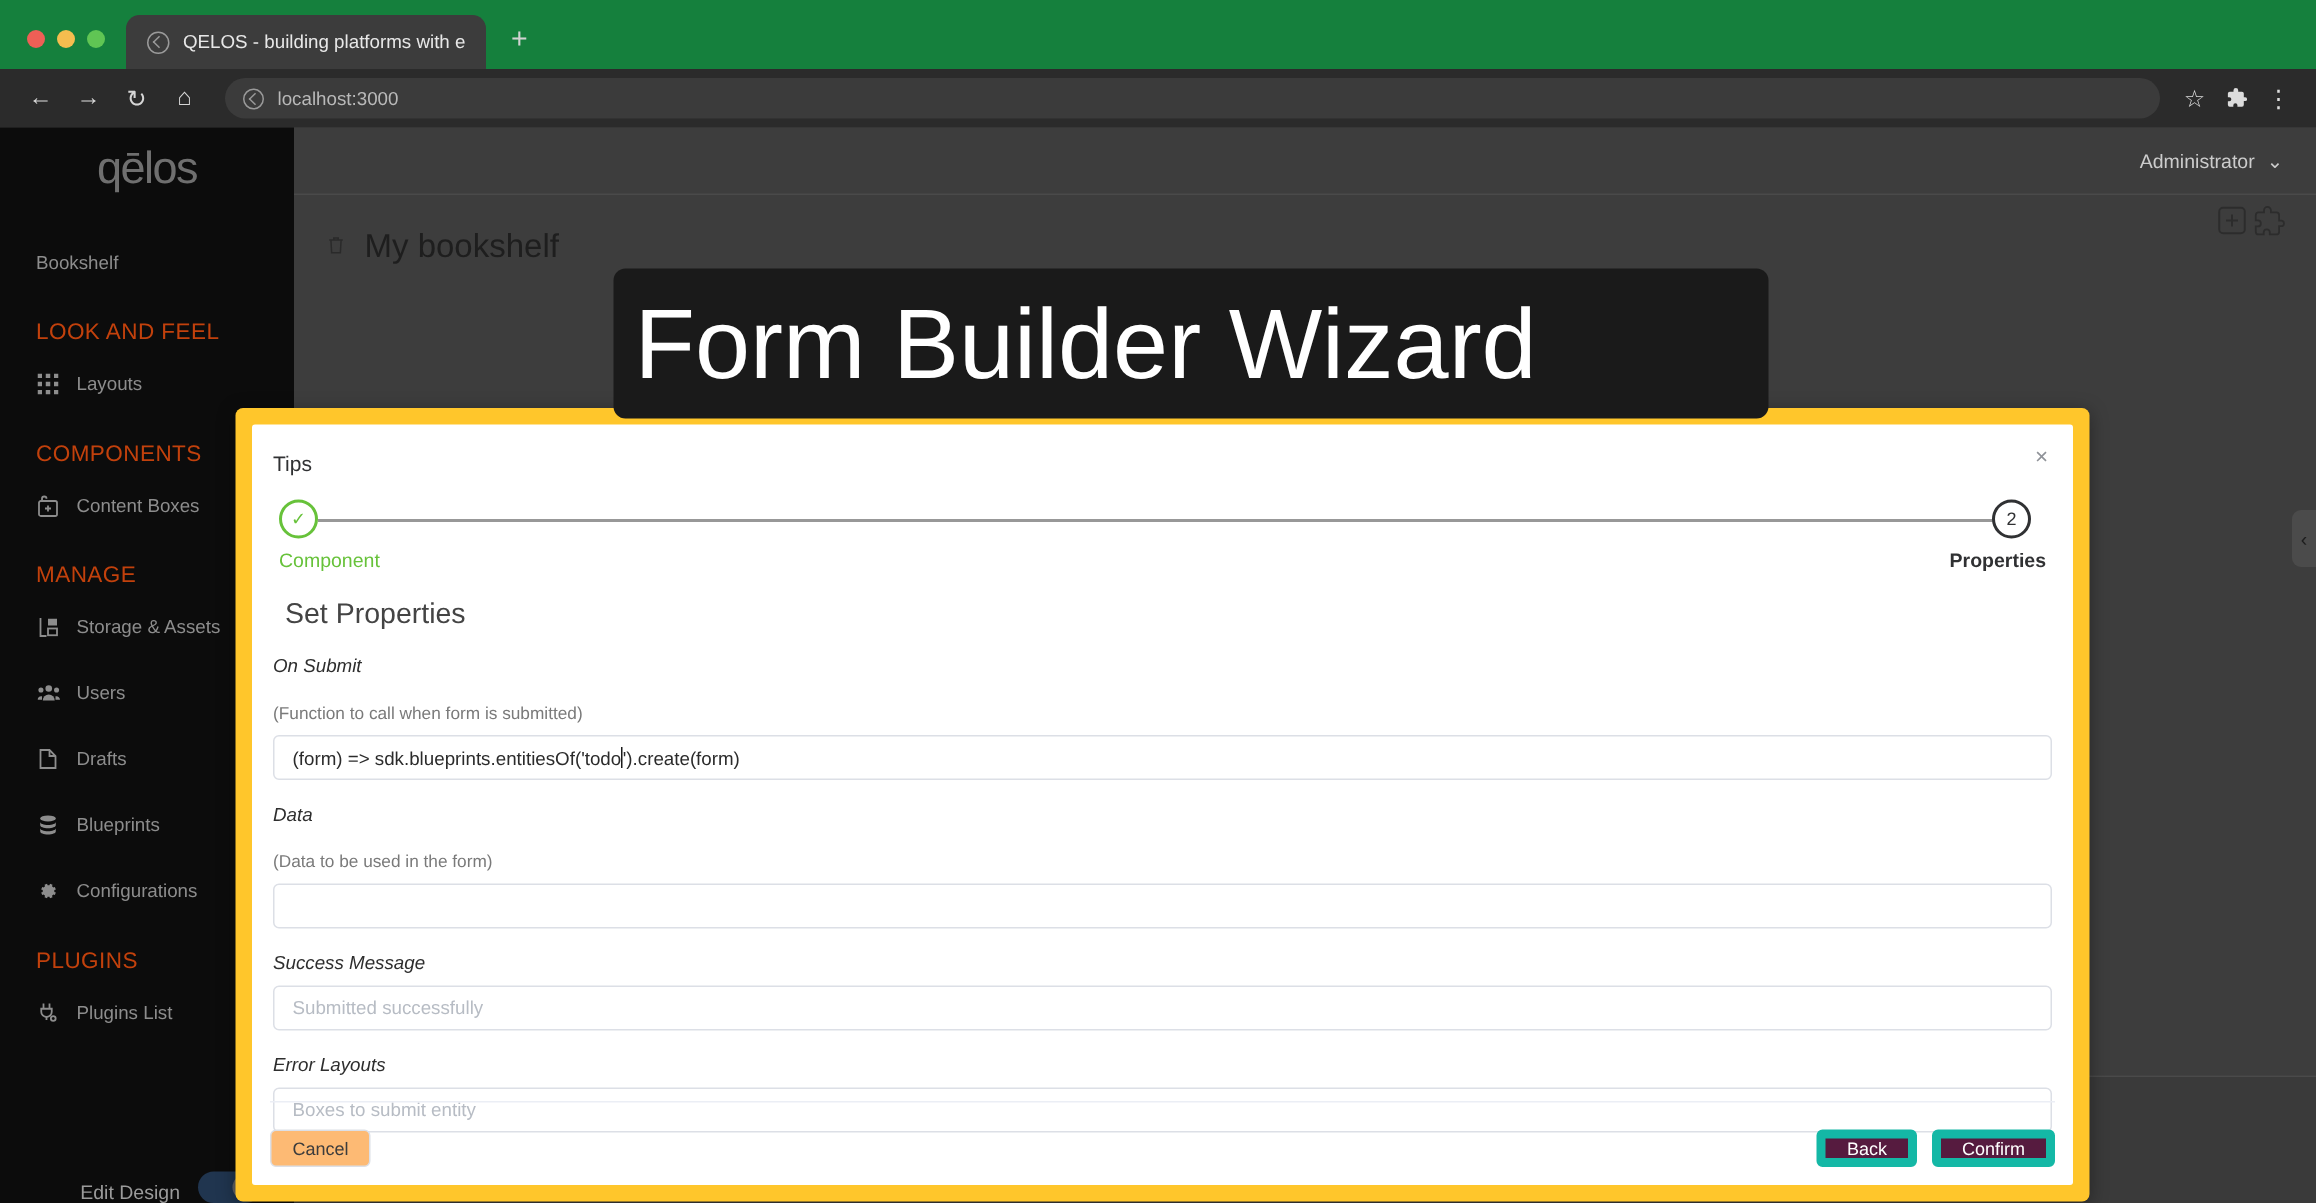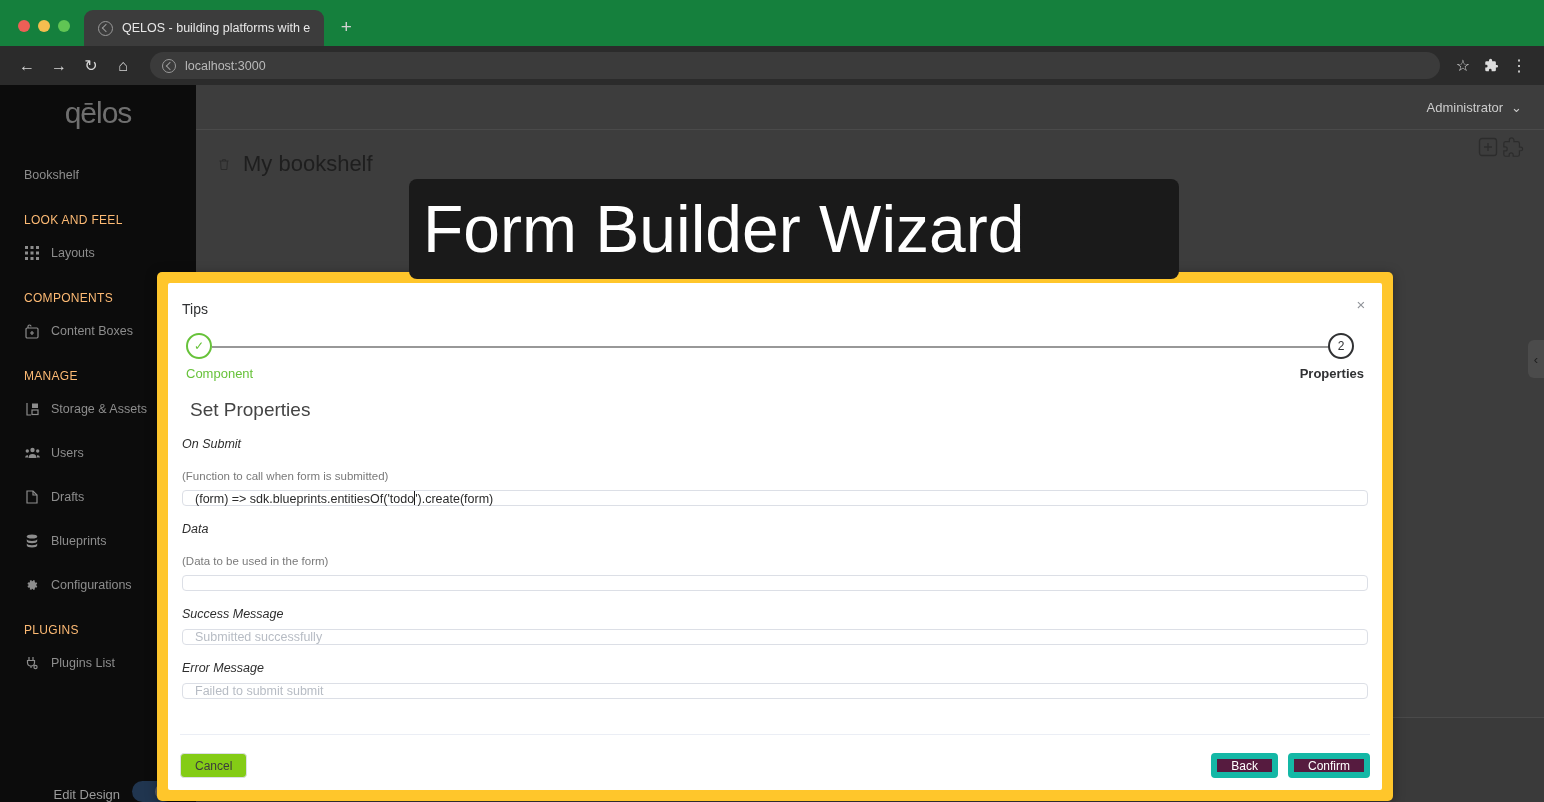--- a/index.html
+++ b/index.html
@@ -91,21 +91,21 @@
     color: #6f6f6f; font-size: 30px; letter-spacing: -1px; font-weight: 400;
   }
   .nav-top { padding: 12px 0 0 0; }
   .nav-link {
     display: flex; align-items: center; gap: 11px;
     height: 44px; padding-left: 24px; font-size: 12.5px; color: #8d8d8d;
   }
   .nav-link .ic { width: 16px; height: 16px; flex: 0 0 auto; color: #8d8d8d;
                   display: flex; align-items: center; justify-content: center; }
   .nav-section {
-    font-size: 12px; color: #fdba74; padding: 16px 0 4px 24px;
+    font-size: 15px; color: #c2410c; padding: 16px 0 4px 24px;
     letter-spacing: .3px;
   }
   .nav-link.plain { padding-left: 24px; }
   #edit-design {
     margin-top: auto; margin-bottom: 0;
     height: 86px; display: flex; align-items: flex-end; justify-content: flex-end;
     gap: 12px; padding-right: 22px; font-size: 13px; color: #9b9b9b; padding-left: 11px;
   }
   .toggle {
     width: 42px; height: 21px; border-radius: 11px; background: #20354f;
@@ -182,41 +182,41 @@
 
   #section-title {
     font-size: 19px; color: #444; font-weight: 400;
     padding: 14px 0 0 10px;
   }
 
   .field { padding: 0 2px; margin-top: 16px; }
   .field-label { font-size: 12.5px; color: #2e2e2e; font-style: italic; }
   .field-hint { font-size: 11.5px; color: #7a7a7a; margin-top: 19px; }
   .field-input {
-    margin-top: 8px; height: 16px; border: 1px solid #dcdfe6; border-radius: 4px;
+    margin-top: 8px; height: 30px; border: 1px solid #dcdfe6; border-radius: 4px;
     background: #fff; display: flex; align-items: center;
     padding: 0 12px; font-size: 12.5px; color: #2b2b2b; position: relative;
   }
   .field-input .ph { color: #b7bcc4; }
   .caret {
     display: inline-block; width: 1px; height: 14px; background: #1a1a1a;
     vertical-align: -2px;
   }
 
   #footer {
     position: absolute; left: 12px; right: 12px; bottom: 12px; height: 44px;
     border-top: 1px solid #ebeef5; display: flex; align-items: flex-end;
     justify-content: space-between; padding-top: 10px;
   }
   .btn {
     height: 25px; border-radius: 4px; font-size: 12px;
     display: inline-flex; align-items: center; justify-content: center;
     padding: 0 14px;
   }
-  .btn.default { border: 1px solid #dcdfe6; background: #84cc16; color: #3c3c3c; }
+  .btn.default { border: 1px solid #dcdfe6; background: #fdba74; color: #3c3c3c; }
   .btn.primary { background: #561b3f; color: #fff; border: 6px solid #14b8a6; }
   #footer .right { display: flex; gap: 10px; }
 
   
   #overlay-title {
     position: absolute; left: 409px; top: 94px; width: 770px; height: 100px;
     background: #1a1a1a; border-radius: 8px;
     display: flex; align-items: center;
     padding-left: 14px;
     color: #ffffff; font-size: 66px; letter-spacing: 0px;
@@ -442,23 +442,23 @@
         </div>
 
         <div class="field">
           <div class="field-label">Success Message</div>
           <div class="field-input">
             <span class="ph">Submitted successfully</span>
           </div>
         </div>
 
         <div class="field">
-          <div class="field-label">Error Message</div>
+          <div class="field-label">Error Layouts</div>
           <div class="field-input">
-            <span class="ph">Failed to submit submit</span>
+            <span class="ph">Boxes to submit entity</span>
           </div>
         </div>
 
         <div id="footer">
           <div class="btn default">Cancel</div>
           <div class="right">
             <div class="btn primary">Back</div>
             <div class="btn primary">Confirm</div>
           </div>
         </div>

